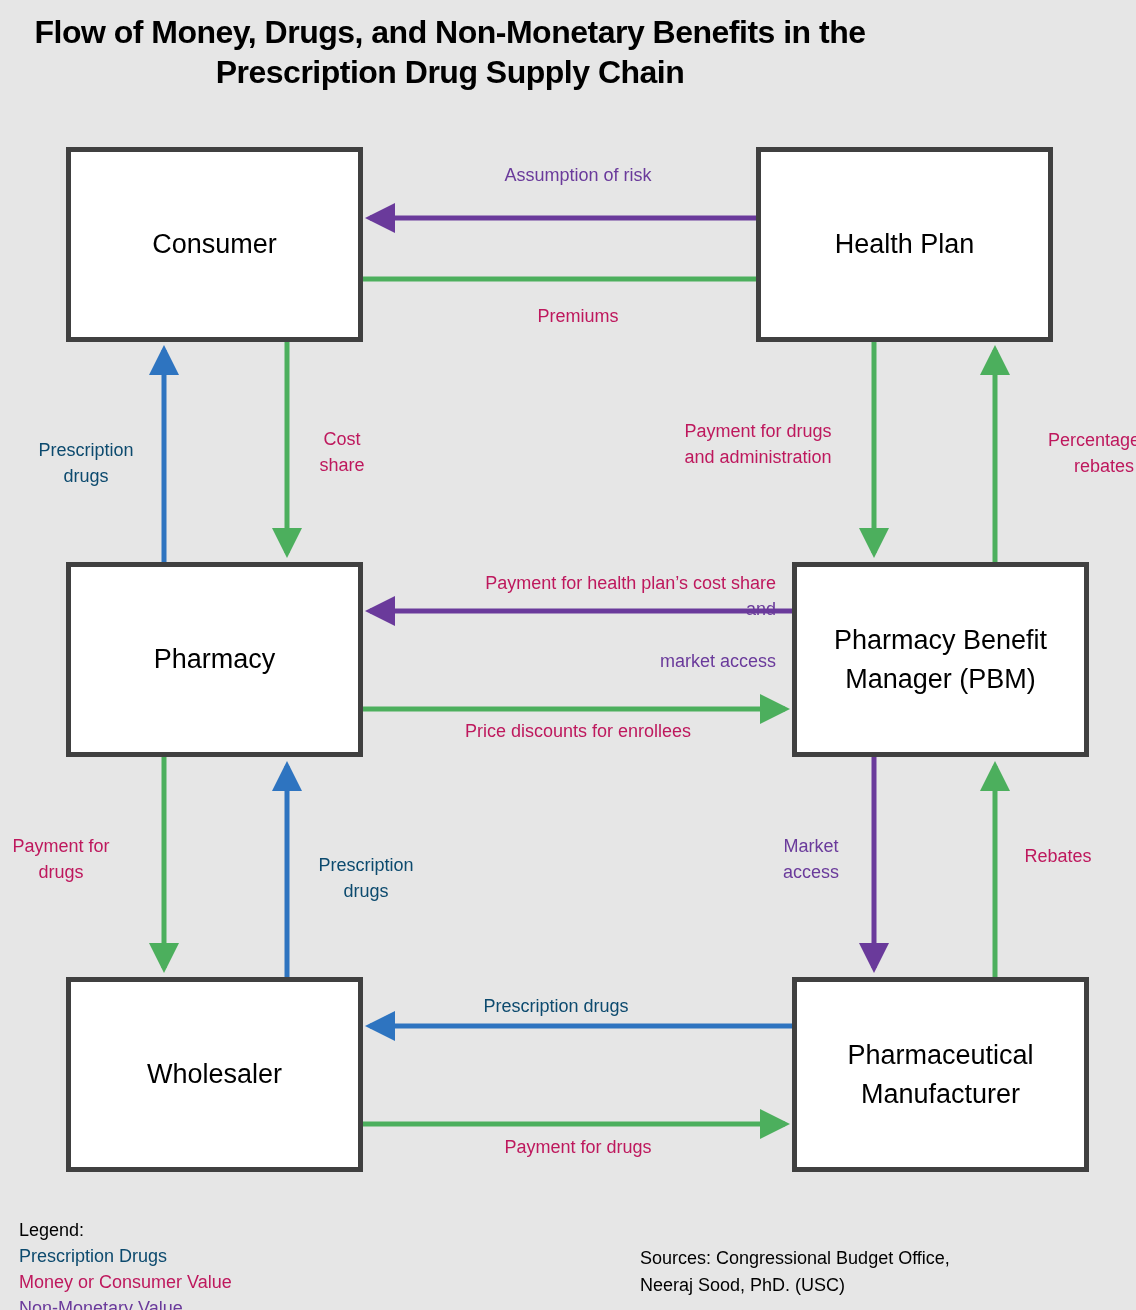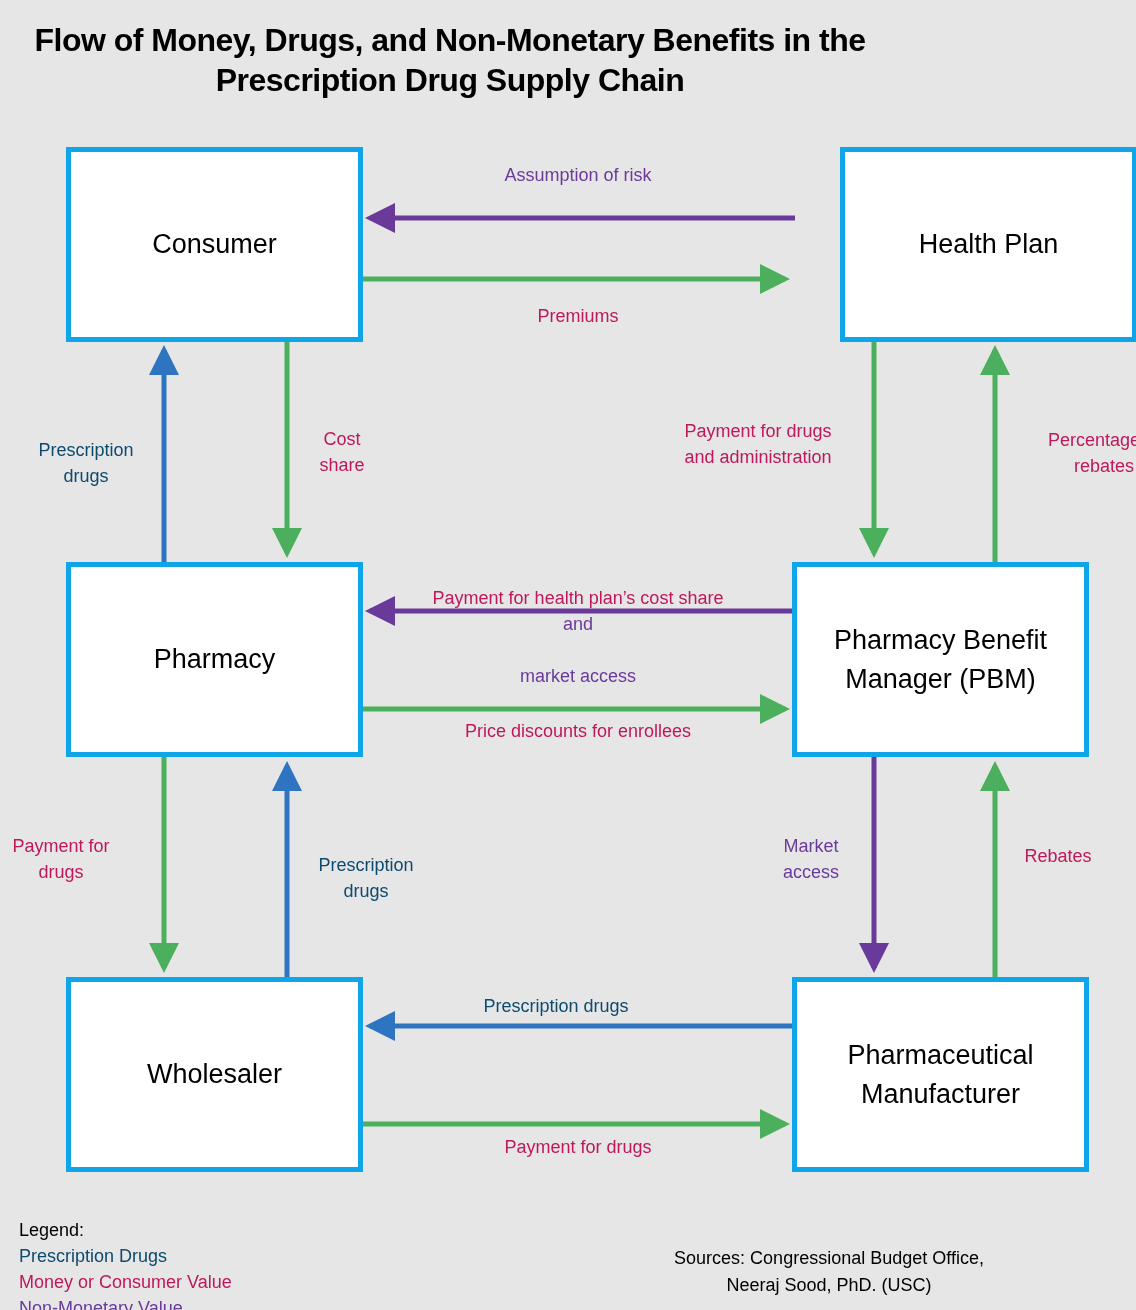--- a/index.html
+++ b/index.html
@@ -3,46 +3,46 @@
 <meta charset="utf-8">
 <style>
   html, body { margin: 0; padding: 0; }
   body {
     width: 1136px; height: 1310px; overflow: hidden;
     background: #e6e6e6;
     font-family: "Liberation Sans", "DejaVu Sans", sans-serif;
     position: relative;
   }
   .title {
-    position: absolute; left: 0; top: 20px; width: 900px;
+    position: absolute; left: 0; top: 12px; width: 900px;
     text-align: center; font-weight: bold; font-size: 32px; line-height: 40px;
     color: #000; letter-spacing: -0.5px;
   }
   .title div { white-space: nowrap; }
   .node {
     position: absolute; box-sizing: border-box;
     width: 297px; height: 195px;
-    border: 5px solid #0ea5e9; background: #fff;
+    border: 5px solid #404040; background: #fff;
     display: flex; align-items: center; justify-content: center;
     text-align: center; font-size: 27px; line-height: 39px; color: #000;
   }
   .node span { display: block; white-space: pre-line; }
   svg.arrows { position: absolute; left: 0; top: 0; }
   .lbl {
     position: absolute; font-size: 18px; line-height: 26px;
     text-align: center; white-space: pre-line;
   }
   .blue { color: #0c4a6e; }
   .green { color: #be185d; }
   .purple { color: #6a3a9b; }
   .legend { position: absolute; left: 19px; top: 1217px; font-size: 18px; line-height: 26px; }
   .legend div { white-space: nowrap; }
   .sources {
     position: absolute; left: 640px; top: 1245px; width: 378px;
-    text-align: center; font-size: 18px; line-height: 27px; color: #000;
+    font-size: 18px; line-height: 27px; color: #000;
     white-space: pre-line;
   }
 </style>
 </head>
 <body>
 
 <div class="title">
   <div>Flow of Money, Drugs, and Non-Monetary Benefits in the</div>
   <div>Prescription Drug Supply Chain</div>
 </div>
@@ -78,21 +78,21 @@
   <line x1="874" y1="757" x2="874" y2="968" stroke="#6a3a9b" stroke-width="5" marker-end="url(#ah-purple)"></line>
   <line x1="995" y1="979" x2="995" y2="766" stroke="#4caf5d" stroke-width="5" marker-end="url(#ah-green)"></line>
 
   <line x1="795" y1="1026" x2="370" y2="1026" stroke="#2e74c0" stroke-width="5" marker-end="url(#ah-blue)"></line>
   <line x1="362" y1="1124" x2="785" y2="1124" stroke="#4caf5d" stroke-width="5" marker-end="url(#ah-green)"></line>
 </svg>
 
 <div class="node" style="left:66px; top:147px;">
   <span>Consumer</span>
 </div>
-<div class="node" style="left:840px; top:147px;">
+<div class="node" style="left:756px; top:147px;">
   <span>Health Plan</span>
 </div>
 <div class="node" style="left:66px; top:562px;">
   <span>Pharmacy</span>
 </div>
 <div class="node" style="left:792px; top:562px;">
   <span>Pharmacy Benefit
 Manager (PBM)</span>
 </div>
 <div class="node" style="left:66px; top:977px;">
@@ -106,21 +106,21 @@
 <div class="lbl purple" style="left:428px; top:162px; width:300px;">Assumption of risk</div>
 <div class="lbl green" style="left:428px; top:303px; width:300px;">Premiums</div>
 <div class="lbl blue" style="left:16px; top:437px; width:140px;">Prescription
 drugs</div>
 <div class="lbl green" style="left:302px; top:426px; width:80px;">Cost
 share</div>
 <div class="lbl green" style="left:662px; top:418px; width:192px;">Payment for drugs
 and administration</div>
 <div class="lbl green" style="left:998px; top:427px; width:134px;padding-left:39px;">Percentage of
 rebates</div>
-<div class="lbl" style="left:380px; top:559px; width:396px;">
+<div class="lbl" style="left:380px; top:544px; width:396px;text-align:right;">
   <span class="green">Payment for health plan’s cost share</span>
   <span class="purple">and</span><br>
   <span class="purple">market access</span>
 </div>
 <div class="lbl green" style="left:428px; top:718px; width:300px;">Price discounts for enrollees</div>
 <div class="lbl green" style="left:0px; top:833px; width:122px;">Payment for
 drugs</div>
 <div class="lbl blue" style="left:300px; top:852px; width:132px;">Prescription
 drugs</div>
 <div class="lbl purple" style="left:764px; top:833px; width:94px;">Market

